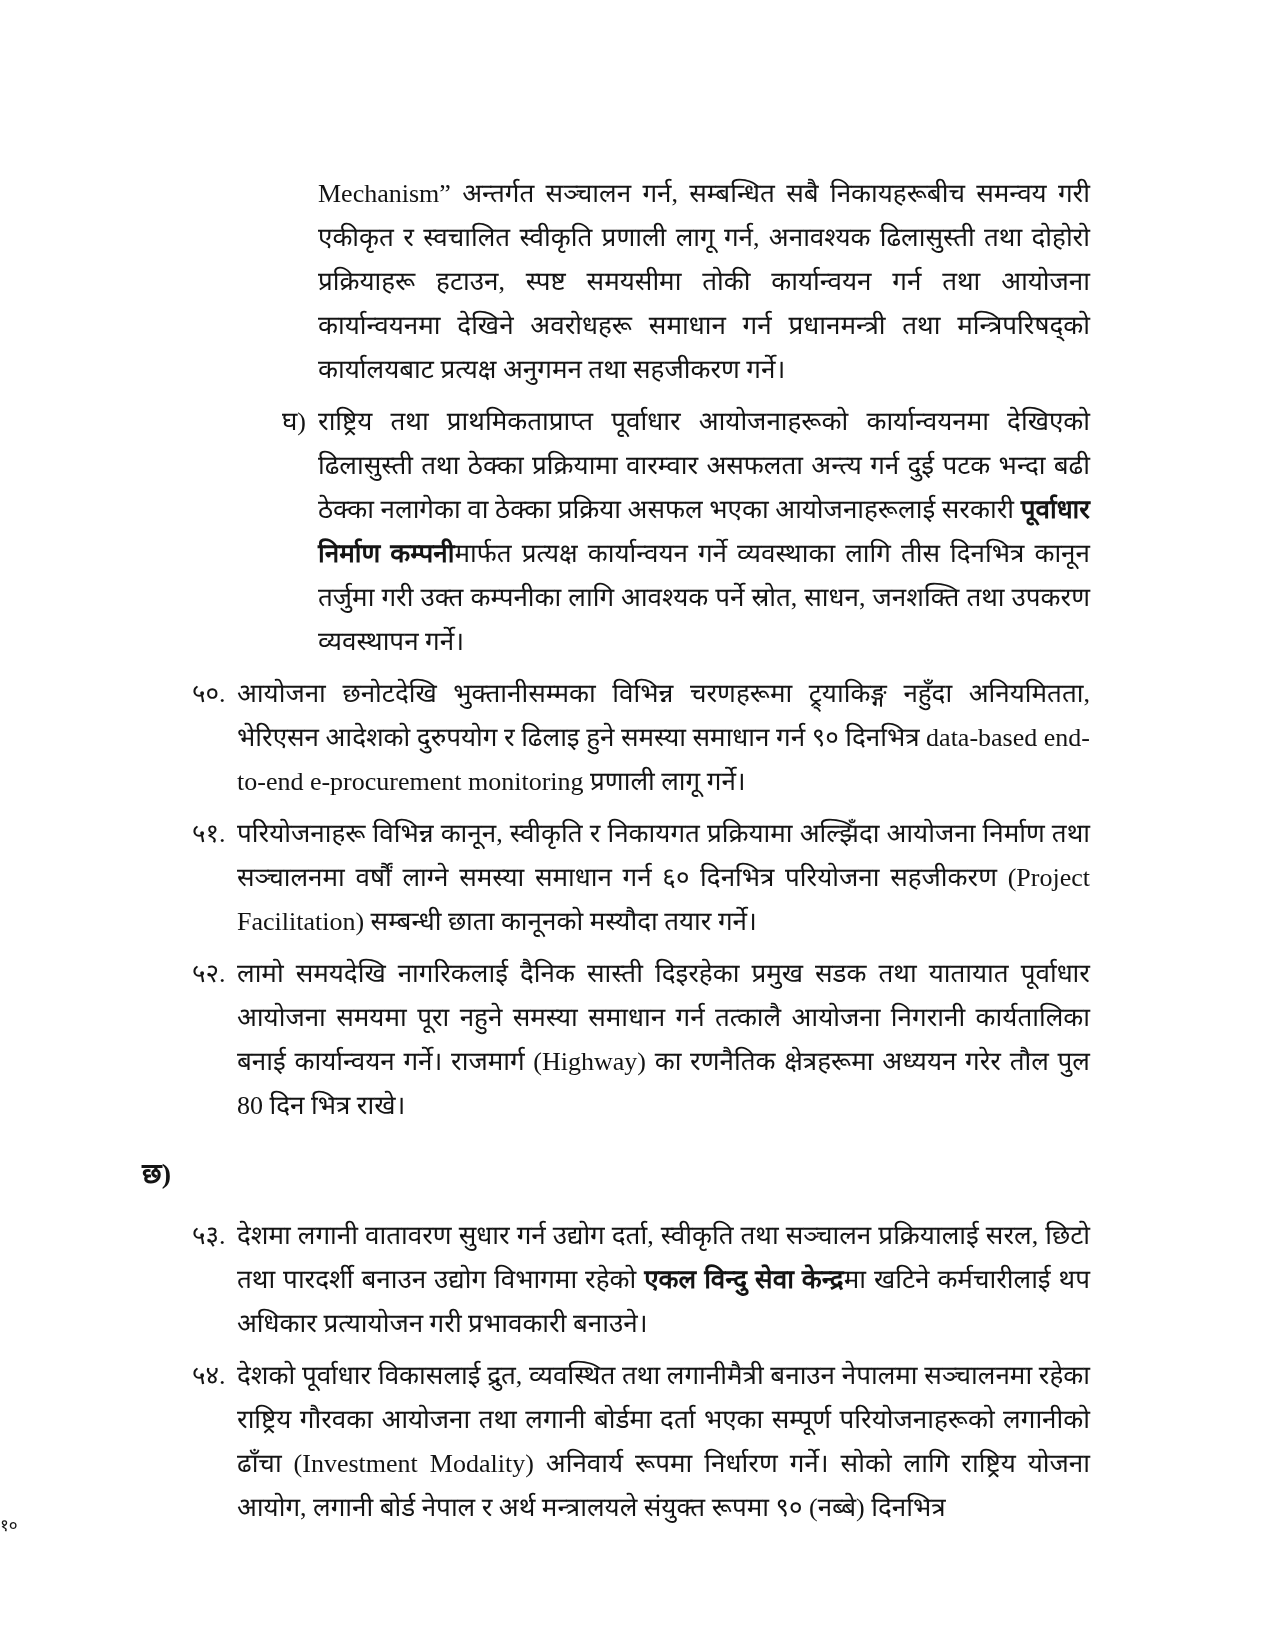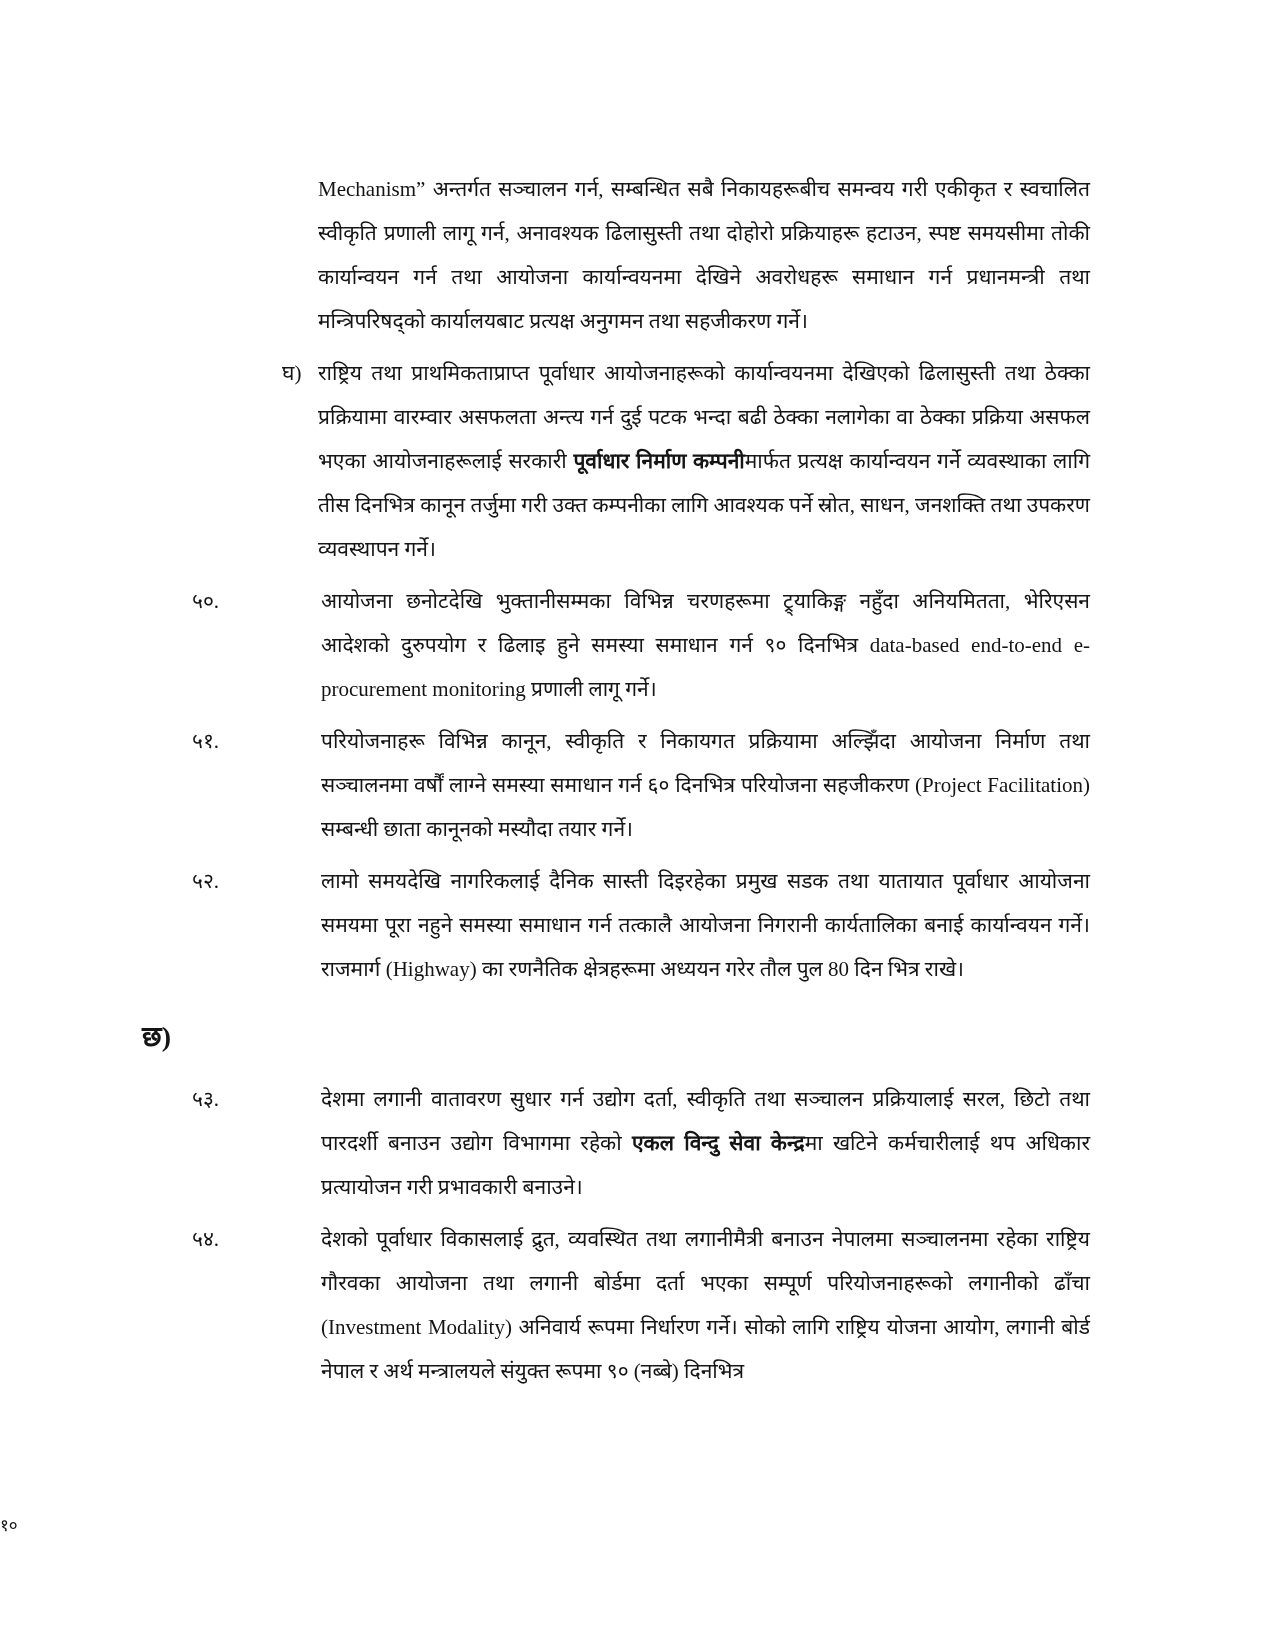--- a/index.html
+++ b/index.html
@@ -16,21 +16,21 @@
     font-family: "Liberation Serif", "DejaVu Serif", serif;
     overflow: hidden;
   }
   .doc {
     position: absolute;
     top: 146px;
     left: 0;
     width: 1275px;
   }
   .para {
-    font-size: 21px;
+    font-size: 26px;
     line-height: 44px;
     text-align: justify;
     text-justify: inter-word;
   }
   
   .cont-para {
     margin-left: 318px;
     width: 772px;
     margin-bottom: 8px;
   }
@@ -47,29 +47,27 @@
   }
   .lettered-item .body {
     flex: 1 1 auto;
   }
   
   .num-item {
     display: flex;
     margin-left: 192px;
     width: 898px;
     margin-bottom: 8px;
-    gap: 48px;
   }
   .num-item .marker {
     flex: 0 0 45px;
     text-align: left;
   }
   .num-item .body {
     flex: 1 1 auto;
-    margin-left: 36px;
   }
   .bold {
     font-weight: bold;
   }
   
   .section-heading {
     display: flex;
     margin-left: 142px;
     width: 950px;
     margin-top: 24px;

